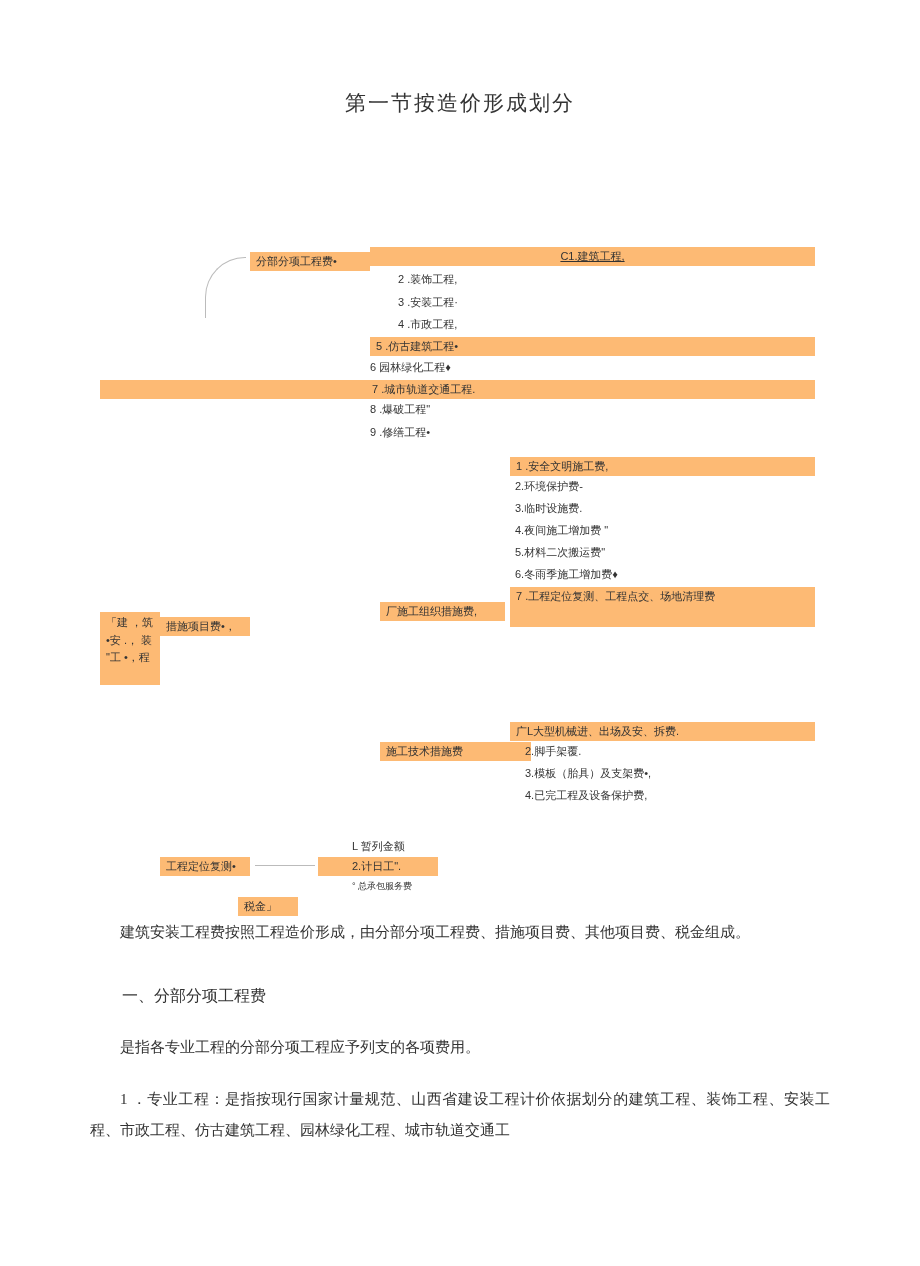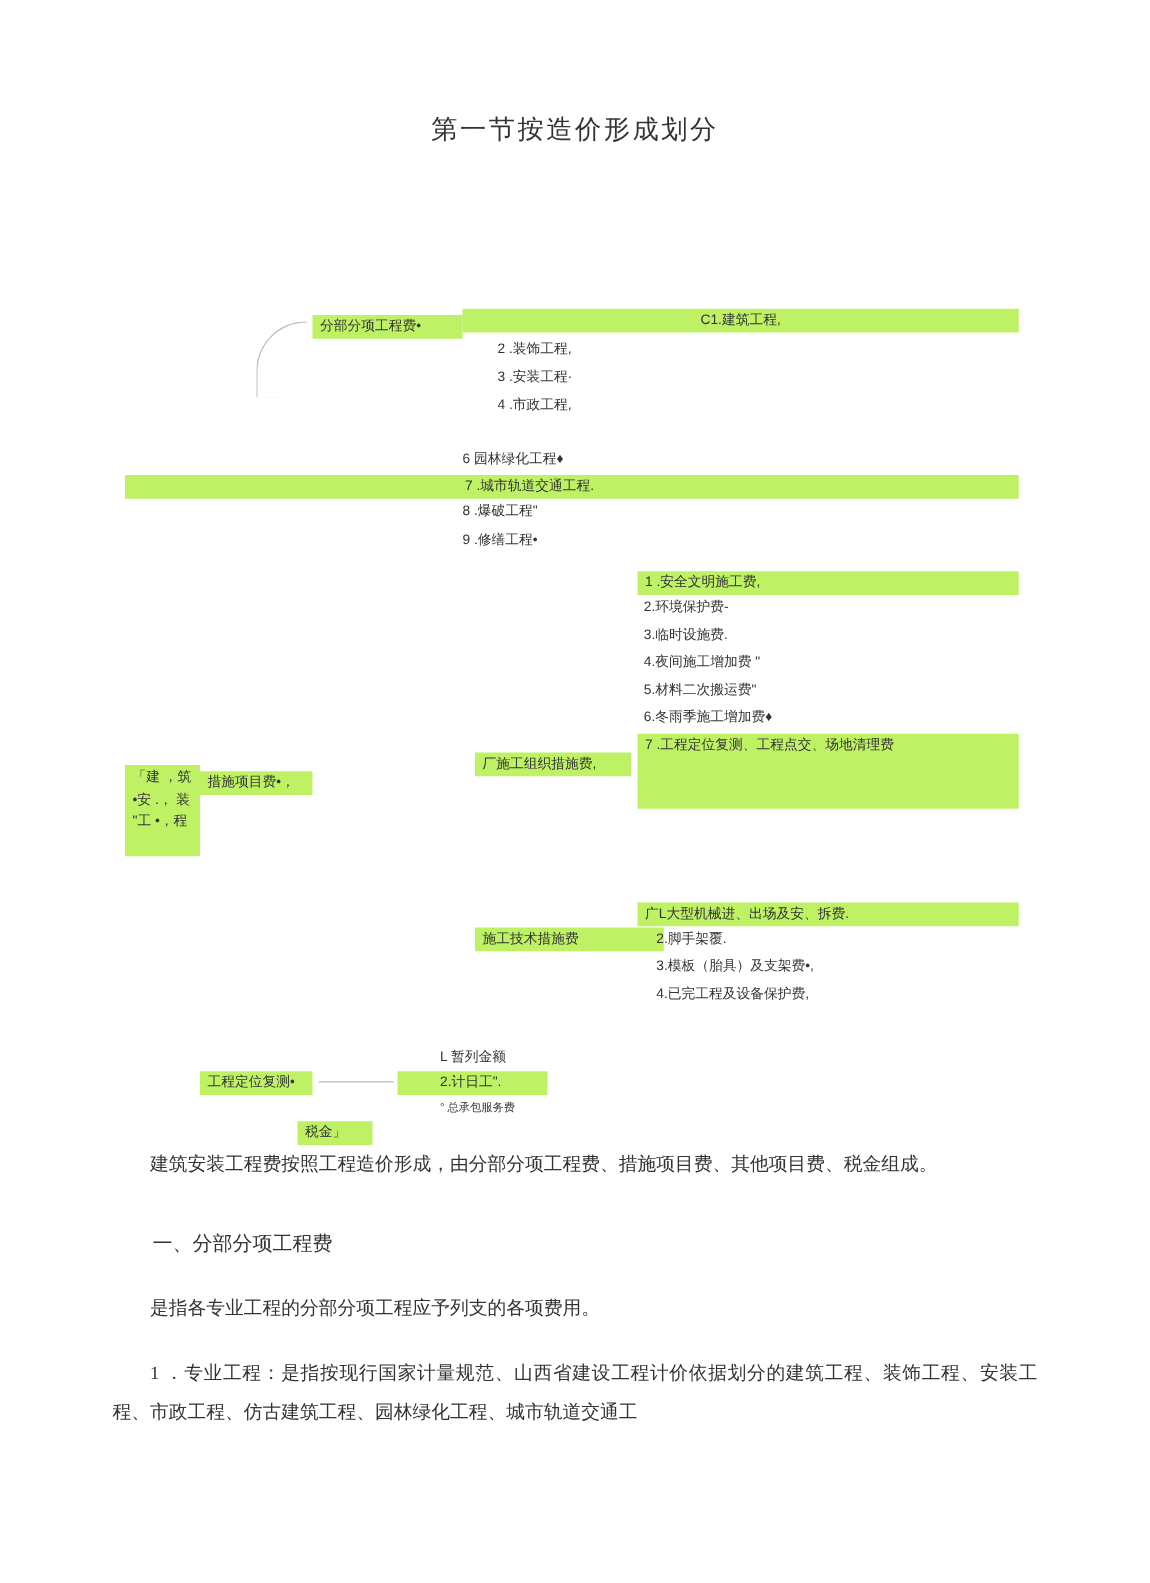--- a/index.html
+++ b/index.html
@@ -23,21 +23,21 @@
     font-family: "SimSun", serif;
     letter-spacing: 2px;
   }
   .diagram {
     position: relative;
     height: 700px;
     margin-top: 100px;
   }
   .box {
     position: absolute;
-    background: #bef264;
+    background: #fdba74;
     font-size: 11px;
     font-family: "Microsoft YaHei", sans-serif;
     color: #333;
     padding: 2px 6px;
     box-sizing: border-box;
     line-height: 1.4;
   }
   .nobg {
     position: absolute;
     font-size: 11px;
@@ -87,39 +87,40 @@
 
     <div class="arc" style="left:205px; top:40px;"></div>
 
     <div class="box" style="left:100px; top:395px; width:60px; height:73px; white-space:pre-line; line-height:1.6;">「建  ，筑  •安 .，  装    "工  •，程</div>
 
     <div class="box" style="left:250px; top:35px; width:120px;">分部分项工程费•</div>
     <div class="box" style="left:160px; top:400px; width:90px;">措施项目费•，</div>
     <div class="box" style="left:160px; top:640px; width:90px;">工程定位复测•</div>
     <div class="box" style="left:238px; top:680px; width:60px;">税金」</div>
 
-    <div class="box" style="left:370px; top:30px; width:445px; text-align:center;">C1.建筑工程,</div>
+    <div class="box" style="left:370px; top:30px; width:445px; text-align:center;text-decoration:underline;">C1.建筑工程,</div>
     <div class="nobg" style="left:398px; top:55px;">2 .装饰工程,</div>
     <div class="nobg" style="left:398px; top:78px;">3 .安装工程·</div>
     <div class="nobg" style="left:398px; top:100px;">4 .市政工程,</div>
+    <div class="box" style="left:370px; top:120px; width:445px;">5   .仿古建筑工程•</div>
     <div class="nobg" style="left:370px; top:143px;">6    园林绿化工程♦</div>
     <div class="box" style="left:100px; top:163px; width:715px; padding-left:272px;">7   .城市轨道交通工程.</div>
     <div class="nobg" style="left:370px; top:185px;">8   .爆破工程"</div>
     <div class="nobg" style="left:370px; top:208px;">9   .修缮工程•</div>
 
     <div class="box" style="left:380px; top:385px; width:125px;">厂施工组织措施费,</div>
     <div class="box" style="left:380px; top:525px; width:151px;">施工技术措施费</div>
 
     <div class="box" style="left:510px; top:240px; width:305px;">1          .安全文明施工费,</div>
     <div class="nobg" style="left:515px; top:262px;">2.环境保护费-</div>
     <div class="nobg" style="left:515px; top:284px;">3.临时设施费.</div>
     <div class="nobg" style="left:515px; top:306px;">4.夜间施工增加费 "</div>
     <div class="nobg" style="left:515px; top:328px;">5.材料二次搬运费"</div>
     <div class="nobg" style="left:515px; top:350px;">6.冬雨季施工增加费♦</div>
-    <div class="box" style="left:510px; top:370px; width:305px; height:60px;">7          .工程定位复测、工程点交、场地清理费</div>
+    <div class="box" style="left:510px; top:370px; width:305px; height:40px;">7          .工程定位复测、工程点交、场地清理费</div>
 
     <div class="box" style="left:510px; top:505px; width:305px;">广L大型机械进、出场及安、拆费.</div>
     <div class="nobg" style="left:525px; top:527px;">2.脚手架覆.</div>
     <div class="nobg" style="left:525px; top:549px;">3.模板（胎具）及支架费•,</div>
     <div class="nobg" style="left:525px; top:571px;">4.已完工程及设备保护费,</div>
 
     <div class="line" style="left:255px; top:648px; width:60px;"></div>
     <div class="nobg" style="left:352px; top:622px;">L 暂列金额</div>
     <div class="box" style="left:318px; top:640px; width:120px; padding-left:34px;">2.计日工".</div>
     <div class="nobg" style="left:352px; top:663px; font-size:9px;">° 总承包服务费</div>

